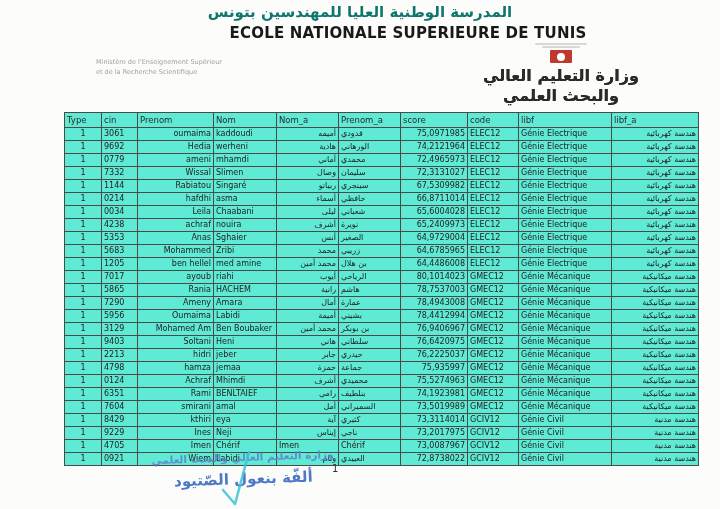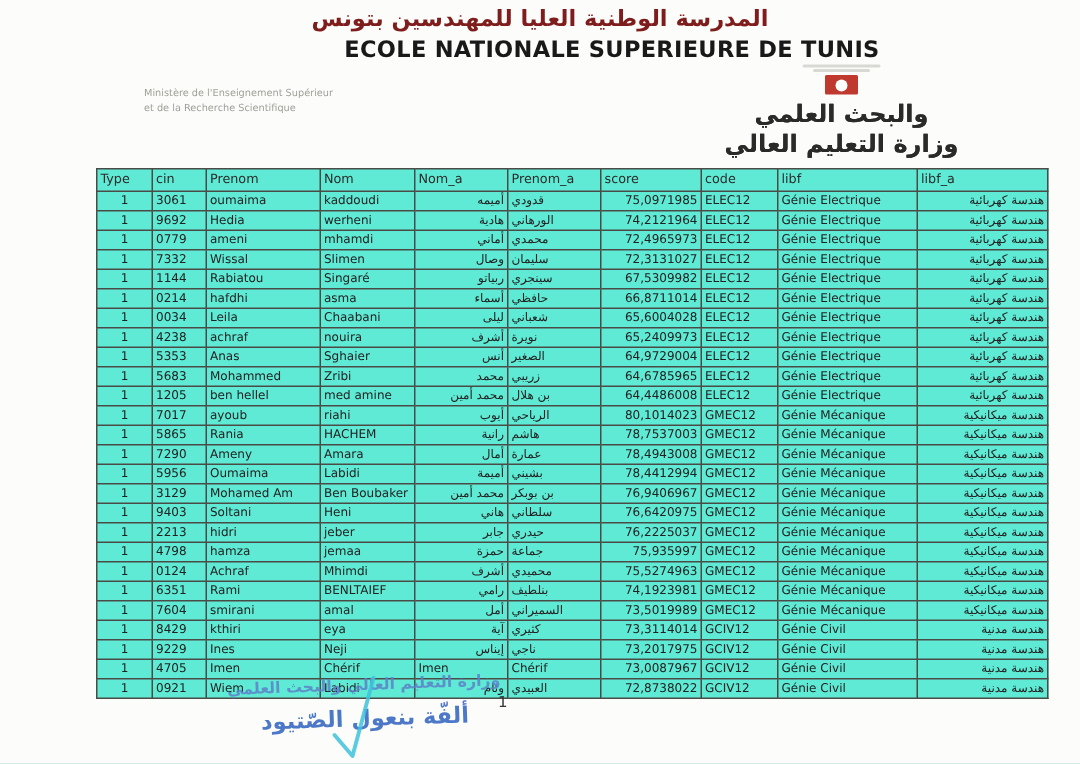--- a/index.html
+++ b/index.html
@@ -5,21 +5,21 @@
   html,body{margin:0;padding:0;background:#e8e8e6;}
   .page{
     position:relative;width:720px;height:509px;margin:0 auto;
     background:#fcfcfa;overflow:hidden;
     font-family:"DejaVu Sans","Liberation Sans",sans-serif;
     color:#1c1c1c;
   }
   
   .title-ar{
     position:absolute;top:3px;left:0;width:100%;text-align:center;
-    font-size:15px;font-weight:bold;direction:rtl;color:#7f1d1d;
+    font-size:15px;font-weight:bold;direction:rtl;color:#0f766e;
   }
   .title-fr{
     position:absolute;top:24px;left:0;width:100%;text-align:center;
     font-size:15px;font-weight:bold;letter-spacing:.2px;color:#191919;padding-left:48px;
   }
   
   .logo-left{position:absolute;left:96px;top:48px;width:190px;}
   .logo-left .row{display:flex;align-items:flex-start;gap:7px;}
   .flag-emblem{
     width:17px;height:17px;background:#c0392f;border-radius:2px;
@@ -48,21 +48,21 @@
     font-size:8px;background:#5eead4;
   }
   table.data th,table.data td{
     border:1px solid #4a4a46;padding:0 2px;height:12px;
     overflow:hidden;white-space:nowrap;font-weight:normal;
     color:#222;line-height:1;
   }
   table.data th{text-align:left;font-size:8.5px;height:14px;color:#2b2b2b;}
   .c0{width:32px;text-align:center;}
   .c1{width:31px;text-align:left;}
-  .c2{width:71px;text-align:left;}
+  .c2{width:71px;text-align:right;}
   .c3{width:58px;text-align:left;}
   .c4{width:57px;text-align:right;direction:rtl;}
   .c5{width:57px;text-align:left;direction:rtl;}
   .c6{width:62px;text-align:right;}
   .c7{width:46px;text-align:left;}
   .c8{width:88px;text-align:left;}
   .c9{width:82px;text-align:right;direction:rtl;}
   td.latin{text-align:left;direction:ltr;}
   th.c0,th.c1{text-align:left;}
   
@@ -88,22 +88,22 @@
       <div>Ministère de l'Enseignement Supérieur</div>
       <div>et de la Recherche Scientifique</div>
     </div>
   </div>
 
   <div class="logo-right">
     <div class="fine-print"></div>
     <div class="fine-print" style="width:38px;"></div>
     <div class="flag-small"></div>
     <div class="calligraphy">
+      <div>وزارة التعليم العالي</div>
       <div>والبحث العلمي</div>
-      <div>وزارة التعليم العالي</div>
     </div>
     <div class="direction-ar">الإدارة العامة للدراسات التكنولوجية</div>
   </div>
 
   <table class="data">
     <thead>
       <tr>
           <th class="c0">Type</th>
           <th class="c1">cin</th>
           <th class="c2">Prenom</th>

